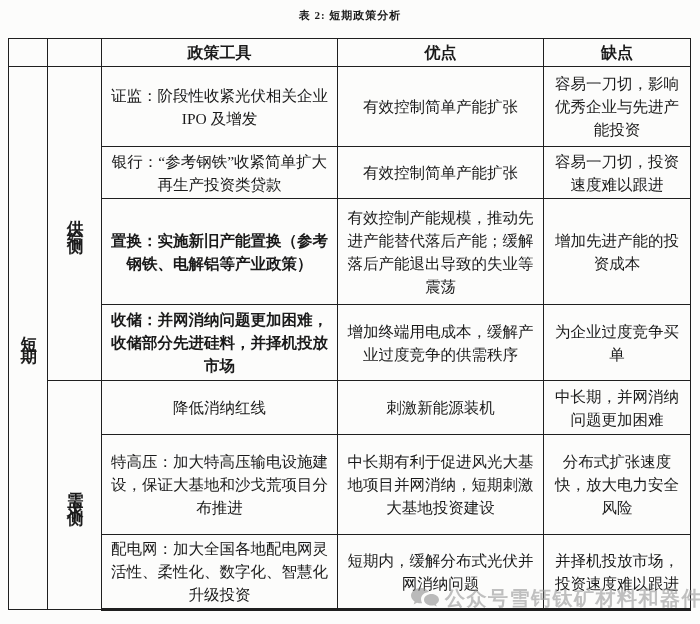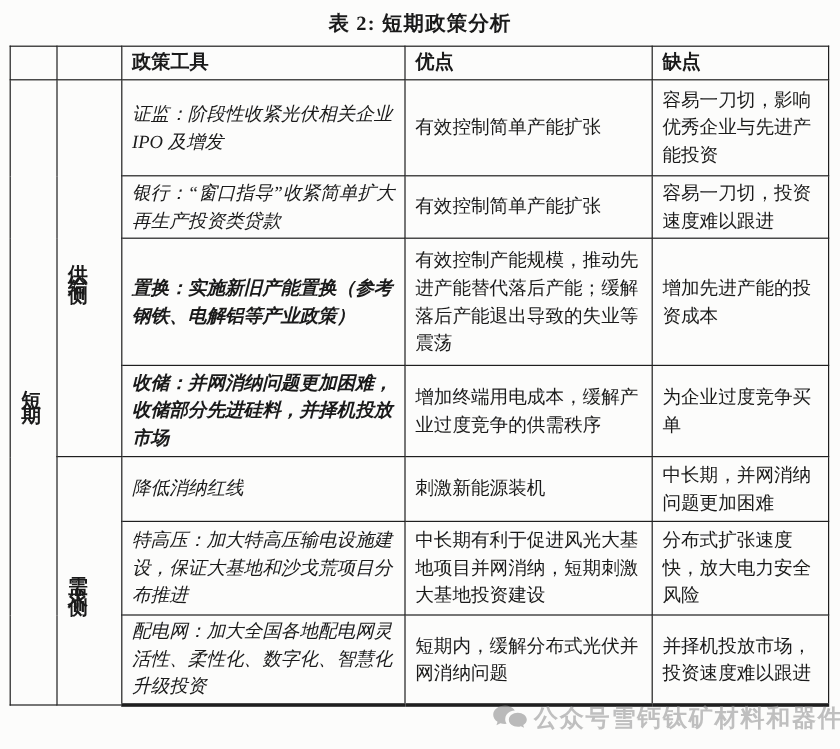--- a/index.html
+++ b/index.html
@@ -10,48 +10,48 @@
   }
   html,body{margin:0;padding:0;}
   body{
     width:700px;height:624px;position:relative;overflow:hidden;
     background:var(--background);
     color:var(--text);
     font-family:"Liberation Serif","DejaVu Serif",serif;
   }
   .title{
     position:absolute;top:8px;left:0;width:700px;
-    text-align:center;font-size:17px;font-weight:bold;letter-spacing:1px;
+    text-align:center;font-size:11px;font-weight:bold;letter-spacing:1px;
   }
   table.policy{
     position:absolute;left:8px;top:38px;width:682px;
     border-collapse:collapse;table-layout:fixed;
     font-size:15.5px;line-height:23px;
   }
   table.policy td{
     border:1.5px solid var(--border);
-    vertical-align:middle;
+    text-align:center;vertical-align:middle;
     padding:2px 8px;box-sizing:border-box;
     overflow:hidden;
   }
   tr.hdr{height:27px;}
   tr.r1{height:80px;} tr.r2{height:52px;} tr.r3{height:106px;} tr.r4{height:76px;}
-  tr.r5{height:54px;} tr.r6{height:78px;} tr.r7{height:66px;}
+  tr.r5{height:54px;} tr.r6{height:100px;} tr.r7{height:66px;}
   tr.r7 td{border-bottom:3px solid var(--border);}
   td.th{font-weight:bold;font-size:16px;padding:1px 4px;}
   td.vcell{padding:0;}
   .vertical{
     display:inline-block;
     writing-mode:vertical-rl;text-orientation:upright;
     font-weight:bold;font-size:16.5px;
     letter-spacing:9px;line-height:1;
   }
   .vertical.period{letter-spacing:12px;}
   td.bold{font-weight:bold;}
-  td.toolcell{padding:2px 10px;font-style:italic;}
+  td.toolcell{padding:2px 10px;}
   .watermark{
     position:absolute;left:410px;top:582px;height:32px;
     display:flex;align-items:center;gap:5px;
     pointer-events:none;z-index:5;
   }
   .watermark .wm-text{
     font-size:20px;font-weight:bold;letter-spacing:1.5px;
     color:var(--watermark);opacity:0.62;white-space:nowrap;
   }
   .wm-icon{opacity:0.6;flex:0 0 auto;}
@@ -84,21 +84,21 @@
       </td>
       <td class="vcell" rowspan="4">
         <span class="vertical">供给侧</span>
       </td>
       <td class="toolcell">证监：阶段性收紧光伏相关企业 IPO 及增发</td>
       <td>有效控制简单产能扩张</td>
       <td>容易一刀切，影响优秀企业与先进产能投资</td>
     </tr>
 
     <tr class="r2">
-      <td class="toolcell">银行：“窗口指导”收紧简单扩大再生产投资类贷款</td>
+      <td class="toolcell">银行：“参考钢铁”收紧简单扩大再生产投资类贷款</td>
       <td>有效控制简单产能扩张</td>
       <td>容易一刀切，投资速度难以跟进</td>
     </tr>
 
     <tr class="r3">
       <td class="toolcell bold">置换：实施新旧产能置换（参考钢铁、电解铝等产业政策）</td>
       <td>有效控制产能规模，推动先进产能替代落后产能；缓解落后产能退出导致的失业等震荡</td>
       <td>增加先进产能的投资成本</td>
     </tr>
 

